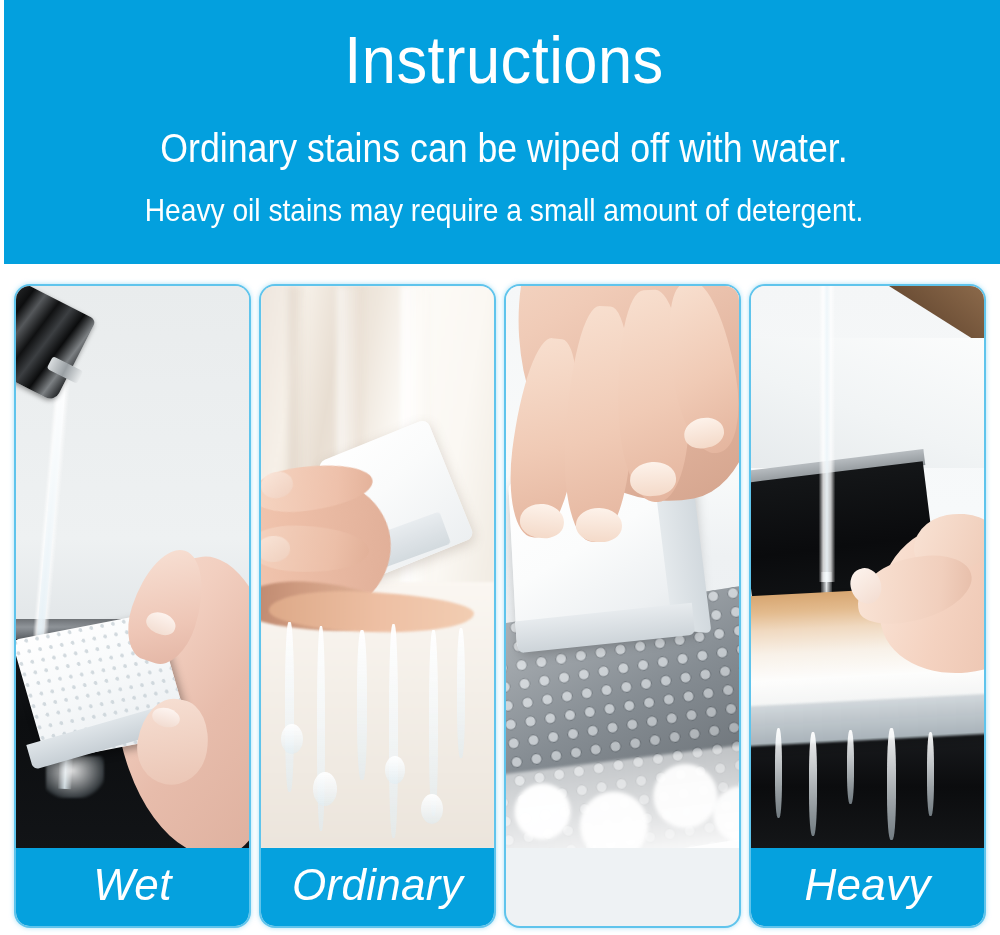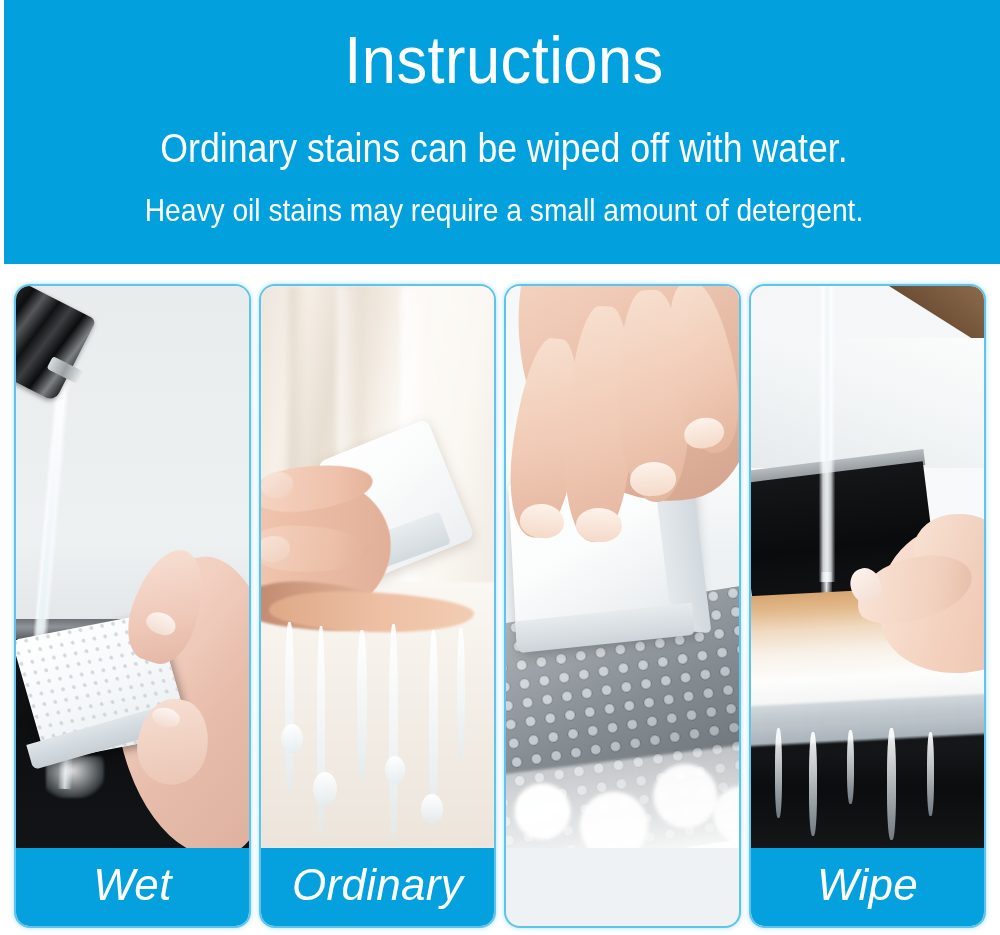--- a/index.html
+++ b/index.html
@@ -468,18 +468,18 @@
         <div class="p4-f2"></div>
         <div class="p4-thumb"></div>
         <div class="p4-thumbnail"></div>
         <div class="p4-drip" style="left:24px;  top:442px; width:7px;  height:90px; border-radius:40%;"></div>
         <div class="p4-drip" style="left:58px;  top:446px; width:8px;  height:104px; border-radius:40%;"></div>
         <div class="p4-drip" style="left:96px;  top:444px; width:7px;  height:74px; border-radius:40%;"></div>
         <div class="p4-drip" style="left:136px; top:442px; width:9px;  height:112px; border-radius:40%;"></div>
         <div class="p4-drip" style="left:176px; top:446px; width:7px;  height:84px; border-radius:40%;"></div>
       </div>
       <div class="caption">
-        <span>Wipe</span>
+        <span>Heavy</span>
       </div>
     </div>
 
   </div>
 </div>
 
 </body></html>

